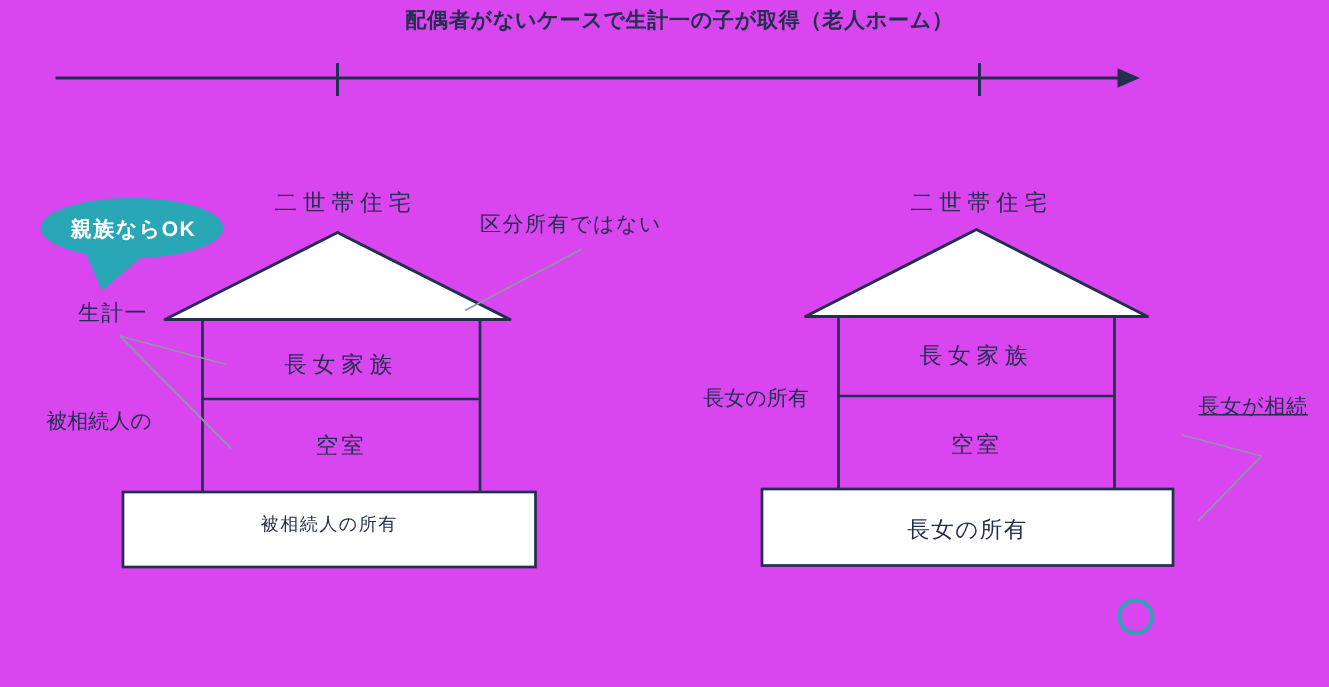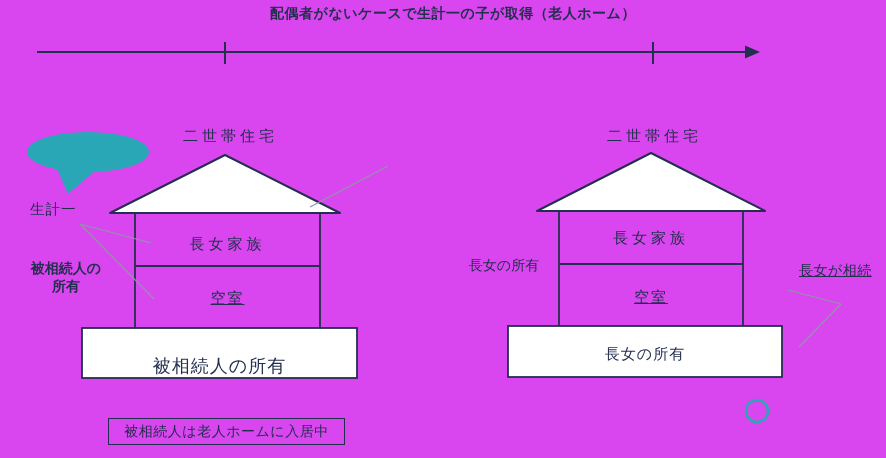--- a/index.html
+++ b/index.html
@@ -12,21 +12,21 @@
   .ink{stroke:#232F4E;fill:none;}
   .ink-fill{fill:#232F4E;stroke:none;}
   .roof{fill:#ffffff;stroke:#232F4E;stroke-width:2;stroke-linejoin:round;}
   .wall{stroke:#232F4E;stroke-width:1.8;fill:none;}
   .base{fill:#ffffff;stroke:#232F4E;stroke-width:1.8;}
   .pointer{stroke:#8F96A8;stroke-width:1.2;fill:none;}
   .lbl{position:absolute;font-size:14px;line-height:1.2;white-space:nowrap;}
   .c{text-align:center;}
   .title{font-weight:600;letter-spacing:0.5px;}
   .spaced{font-size:15px;letter-spacing:4px;}
-  .spaced2{font-size:15px;letter-spacing:2px;text-decoration:underline;}
+  .spaced2{font-size:15px;letter-spacing:2px;}
   .bubble-text{color:#ffffff;font-weight:600;letter-spacing:1px;}
   .two-line{white-space:normal;line-height:1.25;}
   .note-box{
     position:absolute;left:108px;top:418px;width:237px;height:27px;
     border:1.5px solid #232F4E;display:flex;align-items:center;justify-content:center;
     font-size:14px;letter-spacing:0.5px;box-sizing:border-box;
   }
 </style>
 </head>
 <body>
@@ -68,39 +68,37 @@
       <line class="ink" x1="225" y1="42" x2="225" y2="64" stroke-width="2"></line>
       <line class="ink" x1="653" y1="42" x2="653" y2="64" stroke-width="2"></line>
     </g>
 
     <circle cx="757" cy="411" r="11" fill="none" stroke-width="2.5" stroke="#2AA7B6"></circle>
   </svg>
 
   <div class="lbl title c" style="left:203px;top:5px;width:500px;">配偶者がないケースで生計一の子が取得（老人ホーム）</div>
 
 
+  <div class="lbl c bubble-text" style="left:30px;top:144px;width:118px;">親族ならOK</div>
 
   <div class="lbl c spaced" style="left:178px;top:127px;width:105px;">二世帯住宅</div>
   <div class="lbl c spaced" style="left:602px;top:127px;width:105px;">二世帯住宅</div>
 
+  <div class="lbl" style="left:320px;top:141px;letter-spacing:1px;">区分所有ではない</div>
 
-  <div class="lbl" style="left:30px;top:201px;letter-spacing:1px;font-size:14.5px;">生計一</div>
+  <div class="lbl" style="left:52px;top:201px;letter-spacing:1px;font-size:14.5px;">生計一</div>
 
-  <div class="lbl c two-line" style="left:18px;top:260px;width:96px;font-weight:bold;">
+  <div class="lbl c two-line" style="left:18px;top:272px;width:96px;">
     <div>被相続人の</div>
-    <div>所有</div>
   </div>
 
   <div class="lbl c spaced" style="left:135px;top:235px;width:185px;">長女家族</div>
   <div class="lbl c spaced2" style="left:135px;top:289px;width:185px;">空室</div>
-  <div class="lbl c" style="left:84px;top:356px;width:271px;letter-spacing:1px;font-size:18px;">被相続人の所有</div>
+  <div class="lbl c" style="left:84px;top:342px;width:271px;letter-spacing:1px;font-size:12px;">被相続人の所有</div>
 
-  <div class="note-box">
-    <span>被相続人は老人ホームに入居中</span>
-  </div>
 
   <div class="lbl c" style="left:460px;top:257px;width:88px;">長女の所有</div>
   <div class="lbl" style="left:799px;top:262px;letter-spacing:0.5px;text-decoration:underline;">長女が相続</div>
 
   <div class="lbl c spaced" style="left:559px;top:229px;width:184px;">長女家族</div>
   <div class="lbl c spaced2" style="left:559px;top:288px;width:184px;">空室</div>
   <div class="lbl c" style="left:510px;top:345px;width:270px;letter-spacing:1px;font-size:15px;">長女の所有</div>
 
 
 </div>

